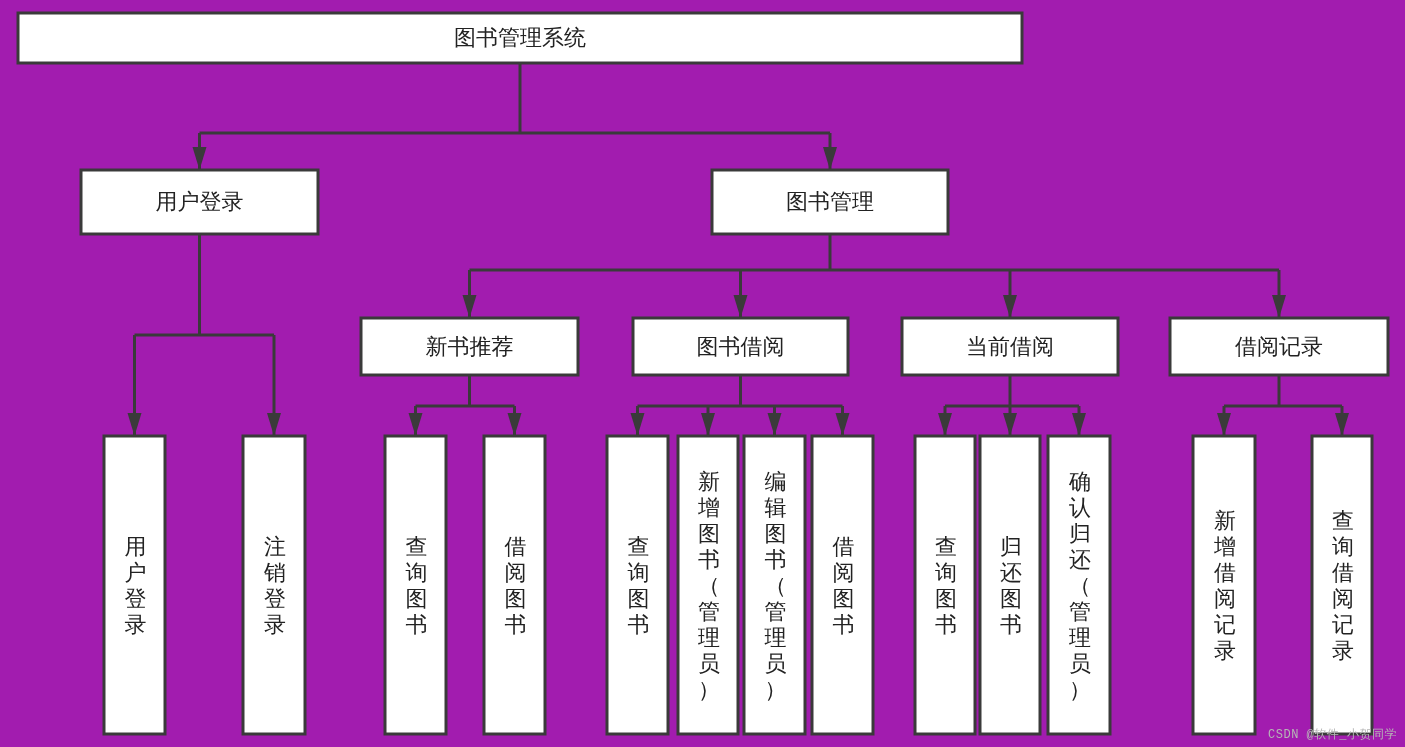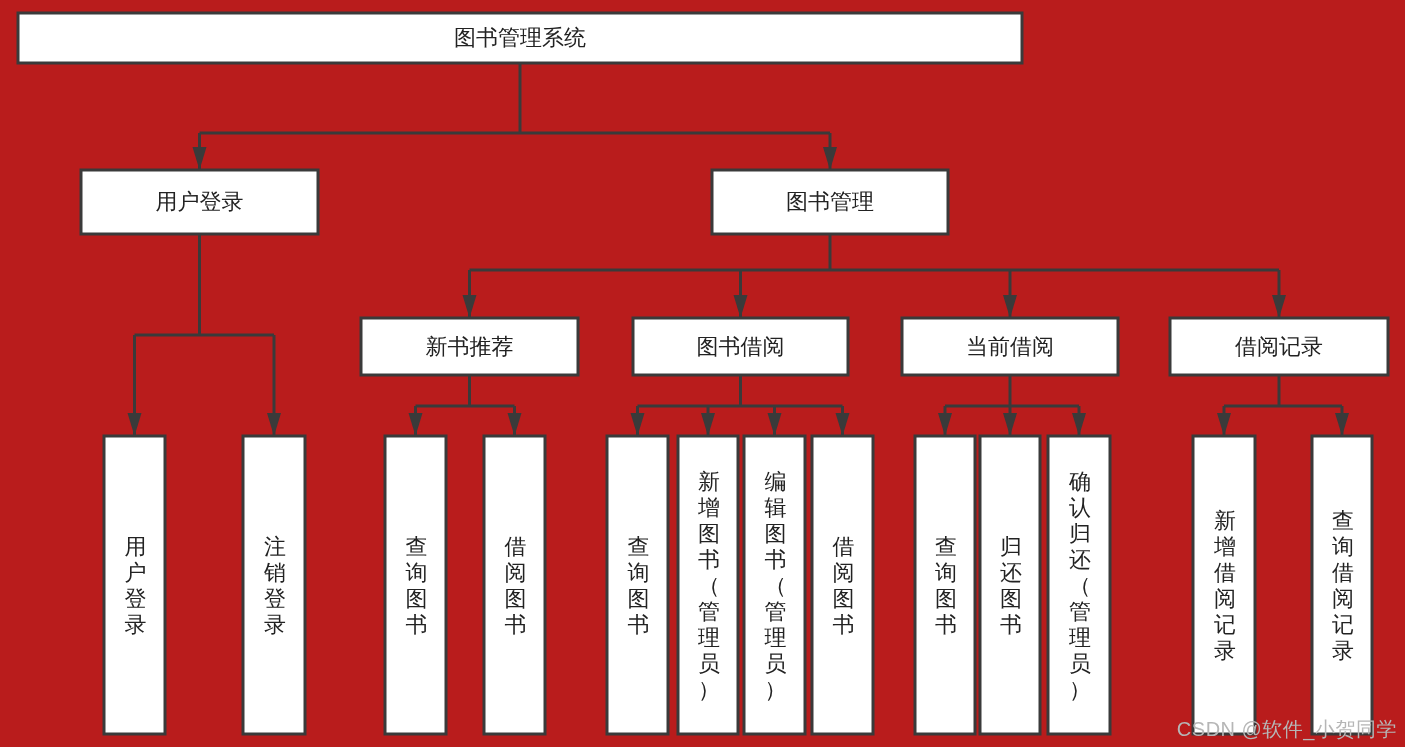--- a/index.html
+++ b/index.html
@@ -7,21 +7,21 @@
     padding: 0;
     background: #ffffff;
   }
   body {
     font-family: "DejaVu Sans", "Liberation Sans", sans-serif;
   }
   #canvas {
     position: relative;
     width: 1405px;
     height: 747px;
-    background: #b91c1c;
+    background: #a21caf;
     overflow: hidden;
   }
   svg.diagram {
     position: absolute;
     left: 0;
     top: 0;
     width: 1405px;
     height: 747px;
     display: block;
   }
@@ -50,22 +50,22 @@
   .node-label-v {
     fill: #222222;
     font-family: "DejaVu Sans", "Liberation Sans", sans-serif;
     font-size: 22px;
     text-anchor: middle;
   }
   .watermark {
     position: absolute;
     right: 8px;
     bottom: 4px;
-    font-family: Liberation Sans, sans-serif;
-    font-size: 20px;
+    font-family: Liberation Mono, monospace;
+    font-size: 12px;
     color: #b6b6b6;
     letter-spacing: 0.5px;
     white-space: nowrap;
     user-select: none;
   }
 </style>
 </head>
 <body>
 
 <div id="canvas">

